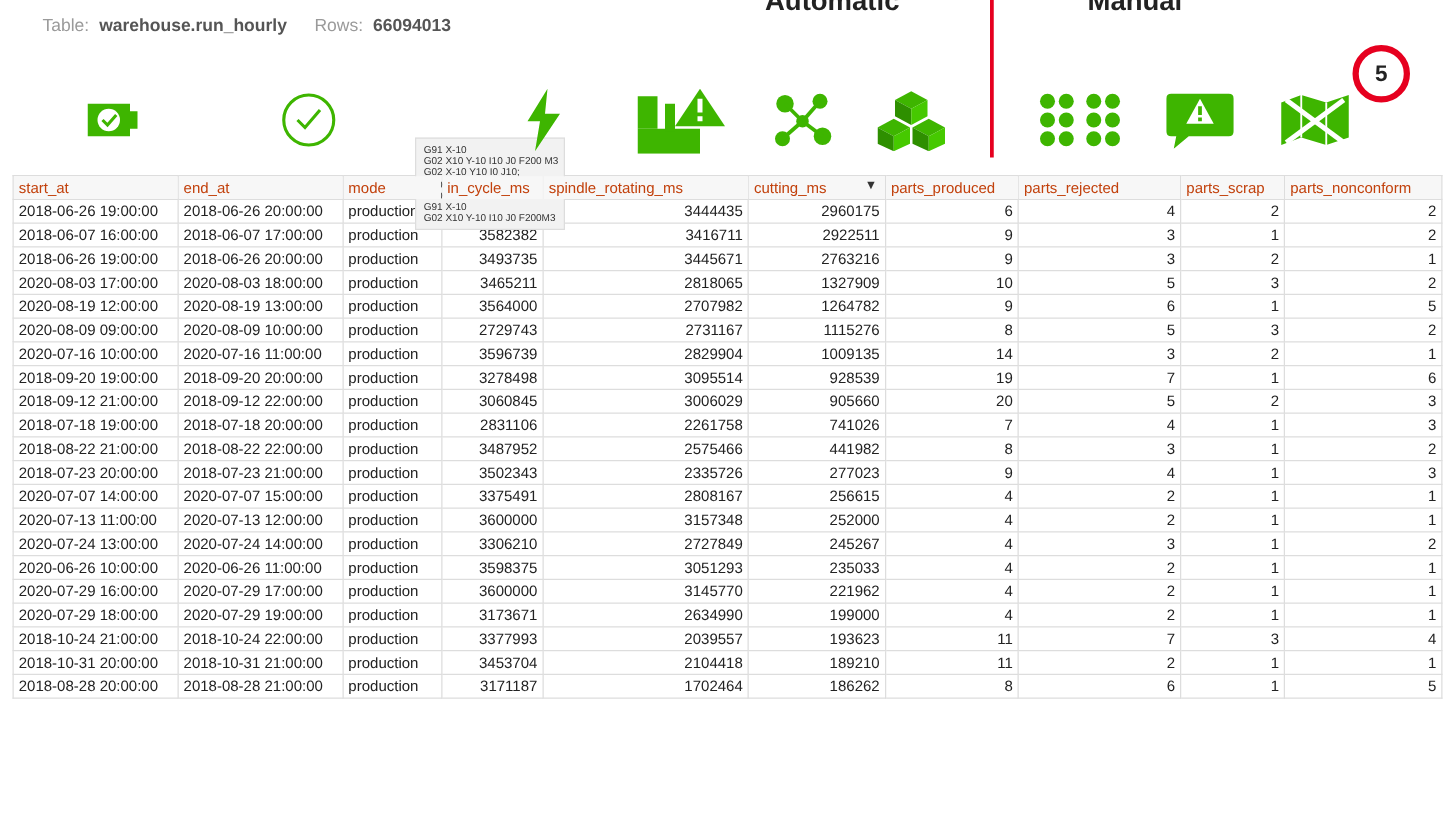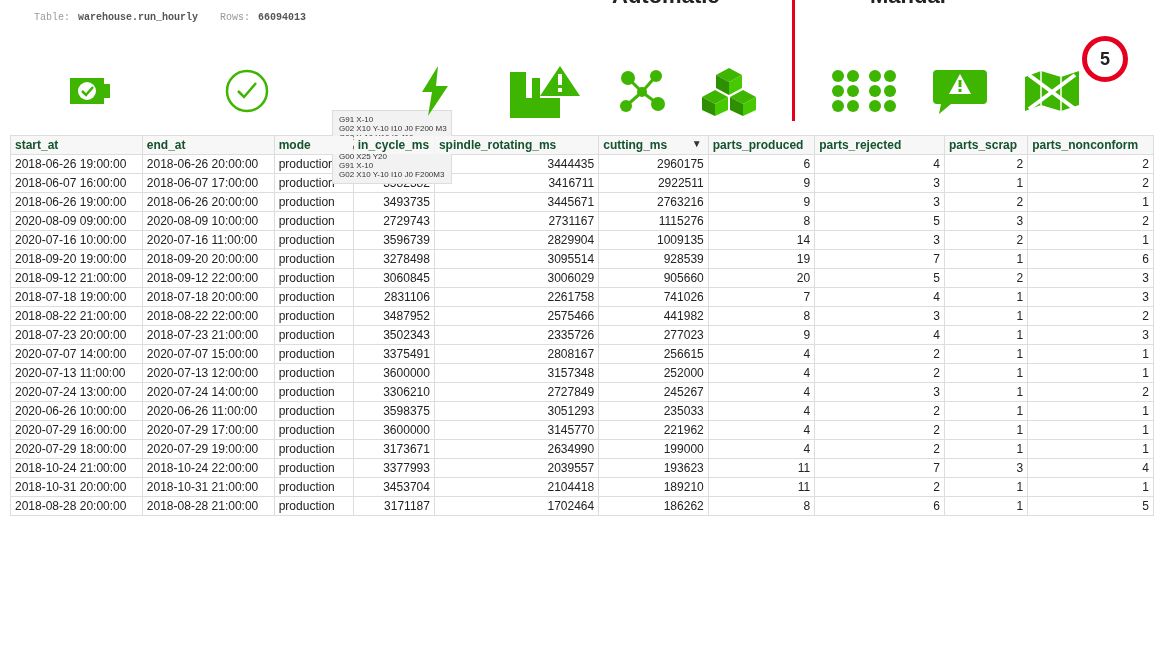--- a/index.html
+++ b/index.html
@@ -8,23 +8,22 @@
     background: #fff;
     width: 1164px;
     height: 656px;
     overflow: hidden;
     position: relative;
   }
   .topbar {
     display: flex;
     align-items: center;
     padding: 12px 0 8px 34px;
-    font-size: 10px;
+    font-size: 14px;
     color: #9a9a9a;
-    font-family: Liberation Mono, monospace;
   }
   .topbar .label { margin-right: 8px; }
   .topbar .value { font-weight: bold; color: #555; margin-right: 22px; }
 
   .badge-alert {
     position: absolute;
     top: 36px;
     right: 36px;
     width: 46px;
     height: 46px;
@@ -98,23 +97,23 @@
   }
   th, td {
     border: 1px solid #ddd;
     padding: 2px 4px;
     white-space: nowrap;
     overflow: hidden;
     text-overflow: clip;
   }
   th {
     background: #f7f7f7;
-    font-weight: bold;
+    font-weight: normal;
     text-align: left;
-    color: #14532d;
+    color: #c2410c;
     position: relative;
   }
   th.sorted::after {
     content: "▼";
     position: absolute;
     right: 6px;
     font-size: 10px;
     color: #333;
   }
   td { color: #222; }
@@ -320,20 +319,44 @@
           <td class="txt">production</td>
           <td class="num">3493735</td>
           <td class="num">3445671</td>
           <td class="num">2763216</td>
           <td class="num">9</td>
           <td class="num">3</td>
           <td class="num">2</td>
           <td class="num">1</td>
         </tr>
         <tr>
+          <td class="txt">2020-08-03 17:00:00</td>
+          <td class="txt">2020-08-03 18:00:00</td>
+          <td class="txt">production</td>
+          <td class="num">3465211</td>
+          <td class="num">2818065</td>
+          <td class="num">1327909</td>
+          <td class="num">10</td>
+          <td class="num">5</td>
+          <td class="num">3</td>
+          <td class="num">2</td>
+        </tr>
+        <tr>
+          <td class="txt">2020-08-19 12:00:00</td>
+          <td class="txt">2020-08-19 13:00:00</td>
+          <td class="txt">production</td>
+          <td class="num">3564000</td>
+          <td class="num">2707982</td>
+          <td class="num">1264782</td>
+          <td class="num">9</td>
+          <td class="num">6</td>
+          <td class="num">1</td>
+          <td class="num">5</td>
+        </tr>
+        <tr>
           <td class="txt">2020-08-09 09:00:00</td>
           <td class="txt">2020-08-09 10:00:00</td>
           <td class="txt">production</td>
           <td class="num">2729743</td>
           <td class="num">2731167</td>
           <td class="num">1115276</td>
           <td class="num">8</td>
           <td class="num">5</td>
           <td class="num">3</td>
           <td class="num">2</td>

